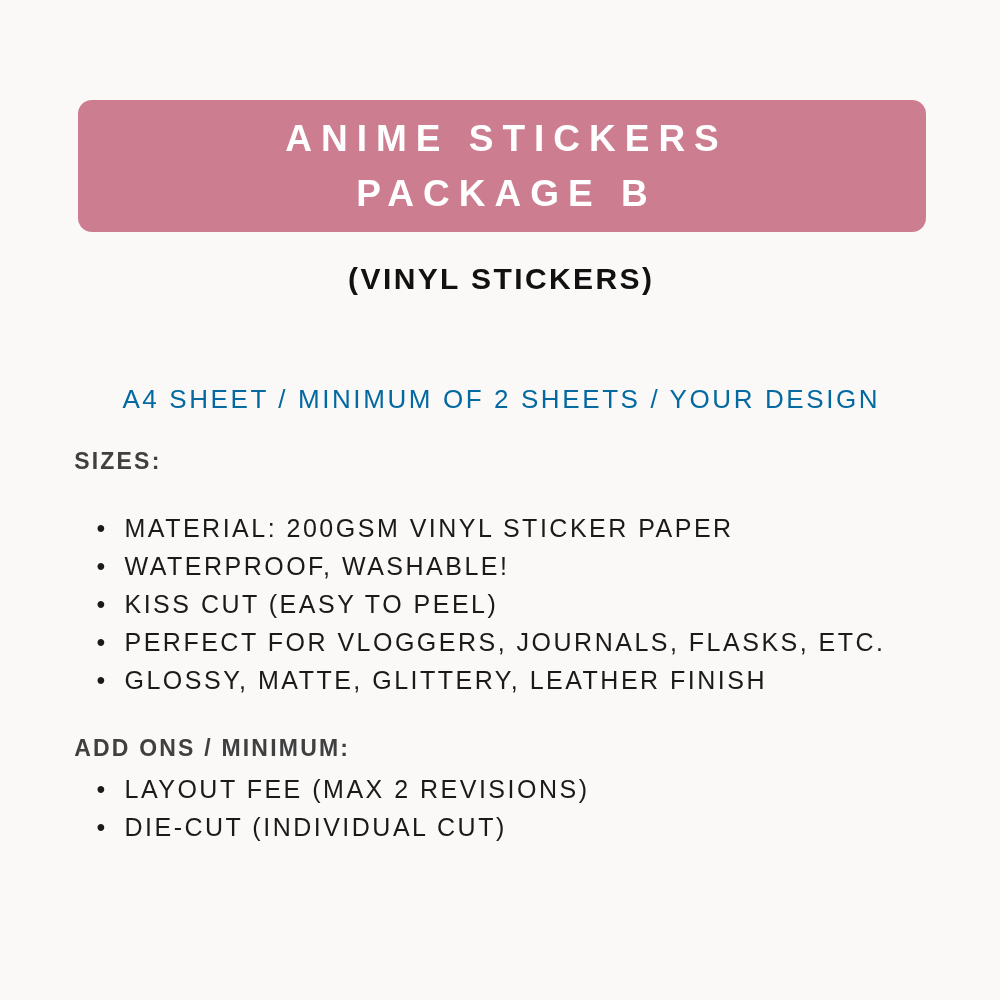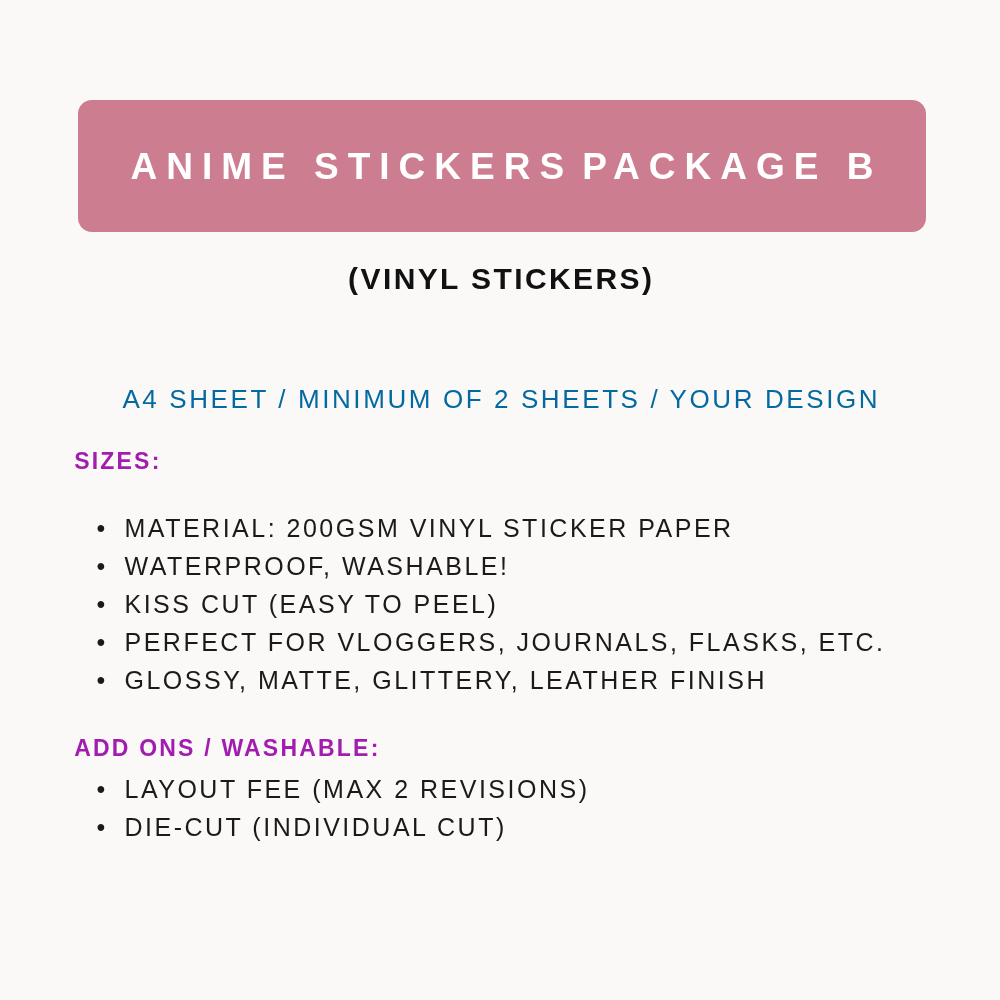--- a/index.html
+++ b/index.html
@@ -24,20 +24,21 @@
   
   .banner {
     position: absolute;
     left: 78px;
     top: 100px;
     width: 848px;
     height: 132px;
     background: #cd7d90;
     border-radius: 14px;
     display: flex;
+    flex-direction: column;
     align-items: center;
     justify-content: center;
   }
   .banner-line {
     color: #ffffff;
     font-weight: bold;
     font-size: 37px;
     letter-spacing: 9px;
     line-height: 55px;
     text-align: center;
@@ -80,21 +81,21 @@
     left: 72px;
     top: 448px;
     width: 880px;
   }
   .section { margin-bottom: 26px; }
   .section:last-child { margin-bottom: 0; }
   .section-title {
     font-weight: bold;
     font-size: 23px;
     letter-spacing: 2.2px;
-    color: #a21caf;
+    color: #404040;
     margin-bottom: 8px;
     text-indent: 2.2px;
   }
   ul.bullets {
     list-style: none;
     margin: 0;
     padding: 0 0 0 22px;
   }
   ul.bullets li {
     position: relative;
@@ -144,21 +145,21 @@
       <ul class="bullets">
         <li>MATERIAL: 200GSM VINYL STICKER PAPER</li>
         <li>WATERPROOF, WASHABLE!</li>
         <li>KISS CUT (EASY TO PEEL)</li>
         <li>PERFECT FOR VLOGGERS, JOURNALS, FLASKS, ETC.</li>
         <li>GLOSSY, MATTE, GLITTERY, LEATHER FINISH</li>
       </ul>
     </div>
 
     <div class="section" id="section-addons">
-      <div class="section-title">ADD ONS / WASHABLE:</div>
+      <div class="section-title">ADD ONS / MINIMUM:</div>
       <ul class="bullets">
         <li>LAYOUT FEE (MAX 2 REVISIONS)</li>
         <li>DIE-CUT (INDIVIDUAL CUT)</li>
       </ul>
     </div>
 
   </div>
 </div>
 
 </body></html>

